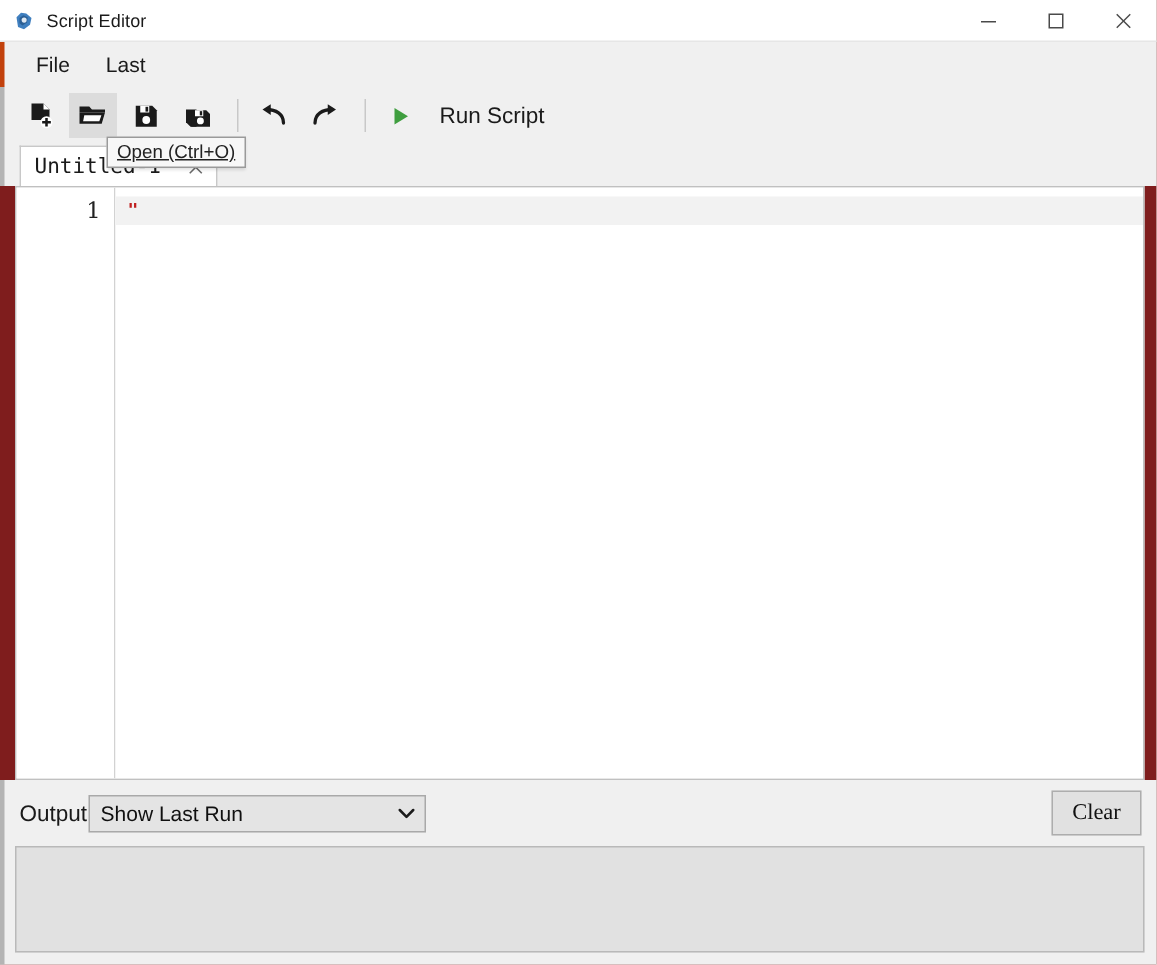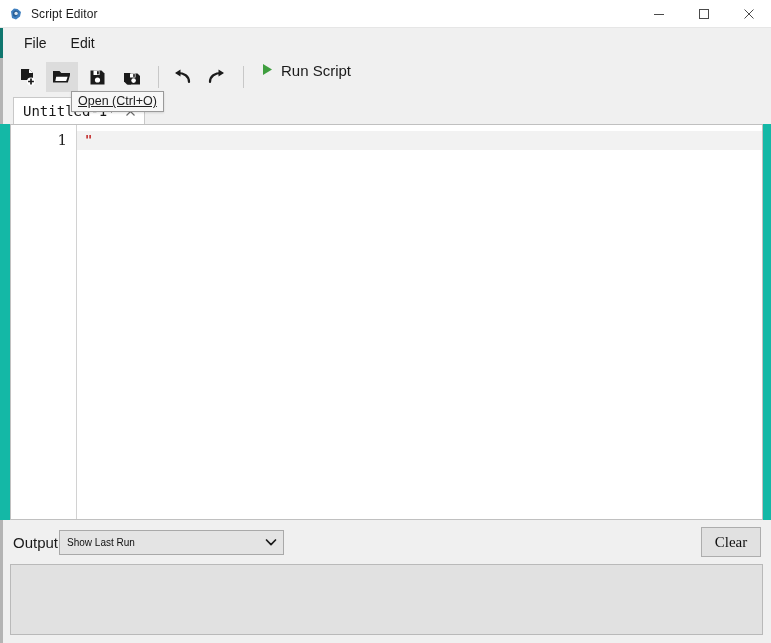--- a/index.html
+++ b/index.html
@@ -11,21 +11,21 @@
     height: 643px;
     background: #ffffff;
     font-family: "Liberation Sans", sans-serif;
     overflow: hidden;
   }
 
   .app-window {
     position: relative;
     width: 771px;
     height: 643px;
-    background: #14b8a6;
+    background: #7f1d1d;
     box-sizing: border-box;
     display: flex;
     flex-direction: column;
   }
 
   
   .title-bar {
     height: 28px;
     min-height: 28px;
     background: #ffffff;
@@ -66,21 +66,21 @@
 
   
   .menu-bar {
     height: 30px;
     min-height: 30px;
     background: #f0f0f0;
     display: flex;
     align-items: center;
     padding-left: 10px;
     box-sizing: border-box;
-    border-left: 3px solid #0f766e;
+    border-left: 3px solid #c2410c;
   }
   .menu-item {
     font-size: 14px;
     color: #1a1a1a;
     padding: 3px 11px;
     margin-right: 2px;
     white-space: nowrap;
   }
 
   
@@ -108,24 +108,25 @@
     background: #dcdcdc;
   }
   .tb-sep {
     width: 1px;
     height: 22px;
     background: #c8c8c8;
     margin: 0 7px;
   }
   .run-btn {
     display: flex;
-    align-items: flex-start;
+    align-items: center;
     height: 30px;
     padding: 0 6px;
     margin-left: 4px;
+    gap: 12px;
   }
   .run-btn .run-label {
     font-size: 15px;
     color: #1a1a1a;
     margin-left: 7px;
     white-space: nowrap;
   }
 
   
   .tooltip {
@@ -256,21 +257,21 @@
     width: 225px;
     height: 25px;
     background: #e4e4e4;
     border: 1px solid #a9a9a9;
     display: flex;
     align-items: center;
     box-sizing: border-box;
     position: relative;
   }
   .output-select .sel-value {
-    font-size: 10px;
+    font-size: 14px;
     color: #101010;
     padding-left: 7px;
     flex: 1 1 auto;
     white-space: nowrap;
     overflow: hidden;
   }
   .sel-arrow {
     width: 24px;
     height: 23px;
     display: flex;
@@ -335,21 +336,21 @@
         <svg width="12" height="12" viewBox="0 0 12 12">
           <line x1="1.5" y1="1.5" x2="10.5" y2="10.5" stroke="#4a4a4a" stroke-width="1"></line>
           <line x1="10.5" y1="1.5" x2="1.5" y2="10.5" stroke="#4a4a4a" stroke-width="1"></line>
         </svg>
       </div>
     </div>
   </div>
 
   <div class="menu-bar">
     <div class="menu-item">File</div>
-    <div class="menu-item">Edit</div>
+    <div class="menu-item">Last</div>
   </div>
 
   <div class="toolbar">
 
     <div class="tb-btn">
       <svg width="20" height="20" viewBox="0 0 20 20">
         <path d="M4 2 H12 L16 6 V13 H4 Z" fill="#1b1b1b"></path>
         <path d="M12 2 L16 6 H12 Z" fill="#ffffff"></path>
         <circle cx="14" cy="14.5" r="4" fill="#ffffff"></circle>
         <path d="M14 11.6 V17.4 M11.1 14.5 H16.9" stroke="#1b1b1b" stroke-width="1.7"></path>

